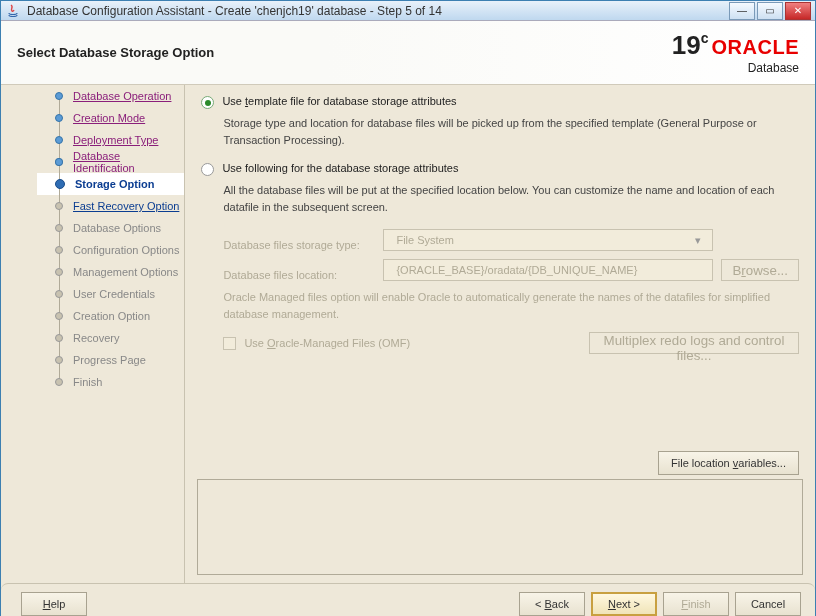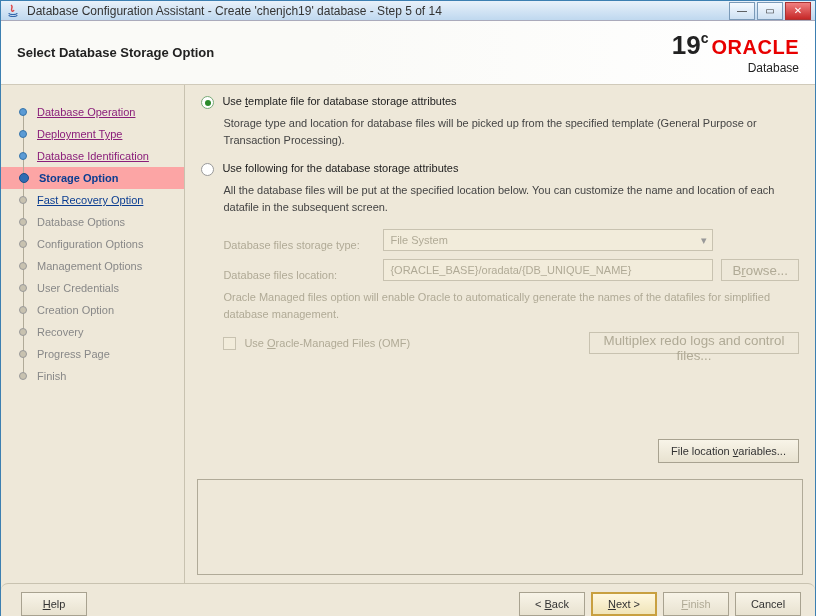--- a/index.html
+++ b/index.html
@@ -12,52 +12,52 @@
 .winbtn { width: 26px; height: 18px; border: 1px solid #7a9ab8; background: linear-gradient(#f5faff,#cde0f2); display:flex; align-items:center; justify-content:center; font-size:10px; color:#333; }
 .winbtn.close { background: linear-gradient(#f08080,#c62828); color:#fff; border-color:#a33; }
 .header { height: 64px; background: linear-gradient(to right, #fafaf7 40%, #fff); display:flex; align-items:center; padding: 0 16px; border-bottom: 1px solid #d0caba; }
 .header h1 { font-size: 13px; font-weight: bold; color: #222; flex:1; }
 .logo { text-align: right; }
 .logo .big { font-size: 26px; font-weight: 800; color:#222; display:inline-block; }
 .logo .c { font-size: 14px; vertical-align: top; }
 .logo .oracle { color: #e80000; font-size: 20px; font-weight: bold; letter-spacing: 0.5px; }
 .logo .sub { font-size: 12px; color:#222; text-align:right; }
 .body { display: flex; height: calc(100% - 28px - 48px - 40px); }
-.sidebar { width: 196px; background: #eee8d9; border-right: 1px solid #c8c2b0; padding: 16px 0; }
+.sidebar { width: 196px; background: #eee8d9; border-right: 1px solid #c8c2b0; padding: 0 0; margin-left: 36px; }
 .step { display:flex; align-items:center; height: 22px; padding-left: 18px; position:relative; }
 .step::before { content:''; position:absolute; left:22px; top:-6px; bottom:-6px; width:1px; background:#b0aa98; z-index:0; }
 .step:first-child::before { top:50%; }
 .step:last-child::before { bottom:50%; }
 .dot { width:8px; height:8px; border-radius:50%; background:#c8c2b0; border:1px solid #999; margin-right:10px; z-index:1; position:relative; }
 .step.done .dot { background:#5b9bd5; border-color:#3674a9; }
 .step.current .dot { background:#2e6cb3; border-color:#1a4d8a; width:10px; height:10px; }
 .step a { color:#888; text-decoration:none; }
 .step.done a { color:#8a1e7a; text-decoration:underline; }
 .step.next a { color:#0b3d91; text-decoration:underline; }
-.step.current { background:#fca5a5;text-align:center; }
+.step.current { background:#ffffff;text-align:center; }
 .step.current a { color:#0b3d91; font-weight:bold; text-decoration:none; }
 .main { flex:1; padding: 10px 16px 10px 16px; background:#eee8d9; position:relative; }
 .opt { display:flex; align-items:flex-start; margin-bottom:6px; }
 .radio { width:13px; height:13px; border:1px solid #7a7; border-radius:50%; margin-right:8px; margin-top:1px; background:#fff; display:flex; align-items:center; justify-content:center; }
 .radio.sel::after { content:''; width:6px; height:6px; border-radius:50%; background:#2a8a2a; }
 .opt-label { color:#222; }
 .opt-desc { margin-left:22px; color:#444; margin-bottom:14px; line-height:1.5; }
 .opt2 .radio { border-color:#999; }
 .form-row { display:flex; align-items:flex-end; margin-left:22px; margin-bottom:8px; }
 .form-row label { width:160px; color:#b0aa96; }
-.sel-box, .txt-box { height:22px; border:1px solid #c8c2b0; background:#f2ecdb; color:#b0aa96; padding:2px 6px; display:flex; align-items:center; }
+.sel-box, .txt-box { height:22px; border:1px solid #c8c2b0; background:#f2ecdb; color:#b0aa96; padding:2px 12px; display:flex; align-items:center; }
 .sel-box { width:330px; justify-content:space-between; }
 .sel-box .arrow { color:#999; }
 .txt-box { width:330px; }
 .btn-sm { height:22px; border:1px solid #c8c2b0; background:#eee8d9; color:#b0aa96; padding:0 10px; margin-left:8px; }
 .hint { margin-left:22px; color:#b0aa96; line-height:1.5; margin-top:6px; margin-bottom:10px; }
 .chk-row { display:flex; align-items:center; margin-left:22px; margin-top:6px; }
 .chk { width:13px; height:13px; border:1px solid #c8c2b0; background:#f2ecdb; margin-right:8px; }
 .chk-row label { color:#b0aa96; flex:1; }
-.flv { position:absolute; right:16px; bottom:120px; }
+.flv { position:absolute; right:16px; bottom:108px; }
 .msgbox { position:absolute; left:12px; right:12px; bottom:8px; height:96px; border:1px solid #b0aa98; background:#eee8d9; }
 .btn { height:24px; border:1px solid #a8a290; background:linear-gradient(#f8f4e8,#e8e2d0); padding:0 12px; color:#333; font-size:11px; }
 .btn:disabled, .btn.dis { color:#b0aa96; }
 .btn.primary { border:2px solid #c8a040; background:linear-gradient(#fff8e0,#f0e4b8); }
 .footer { height:40px; border-top:1px solid #c8c2b0; display:flex; align-items:center; padding:0 14px; background:#eee8d9;border-radius:7px; }
 .footer .spacer { flex:1; }
 .footer .btn { margin-left:6px; min-width:66px; }
 u.mn { text-decoration: underline; }
 </style>
 </head>
@@ -91,20 +91,24 @@
   </div>
 
   <div class="body">
     <div class="sidebar" id="sidebar">
         <div class="step done">
           <span class="dot"></span>
           <a href="#">Database Operation</a>
         </div>
         <div class="step done">
           <span class="dot"></span>
+          <a href="#">Creation Mode</a>
+        </div>
+        <div class="step done">
+          <span class="dot"></span>
           <a href="#">Deployment Type</a>
         </div>
         <div class="step done">
           <span class="dot"></span>
           <a href="#">Database Identification</a>
         </div>
         <div class="step current">
           <span class="dot"></span>
           <a href="#">Storage Option</a>
         </div>

